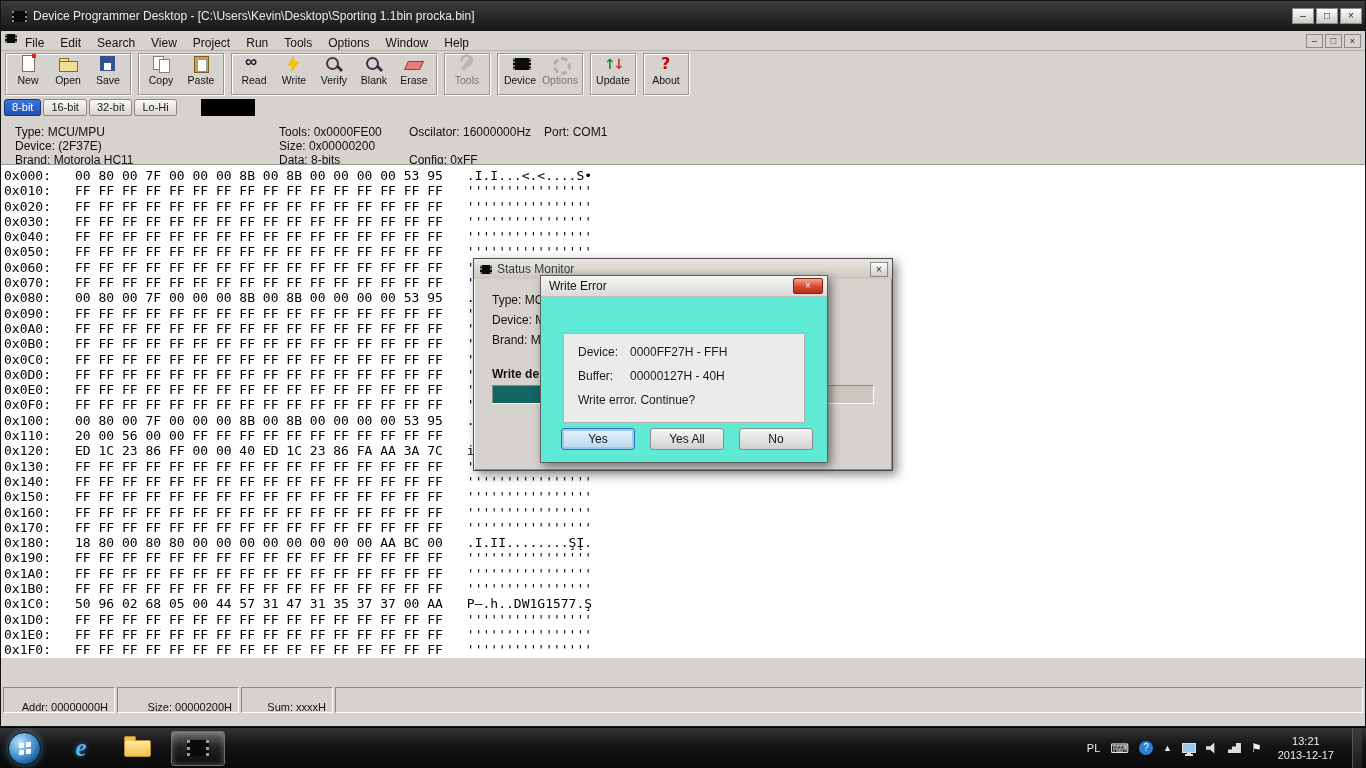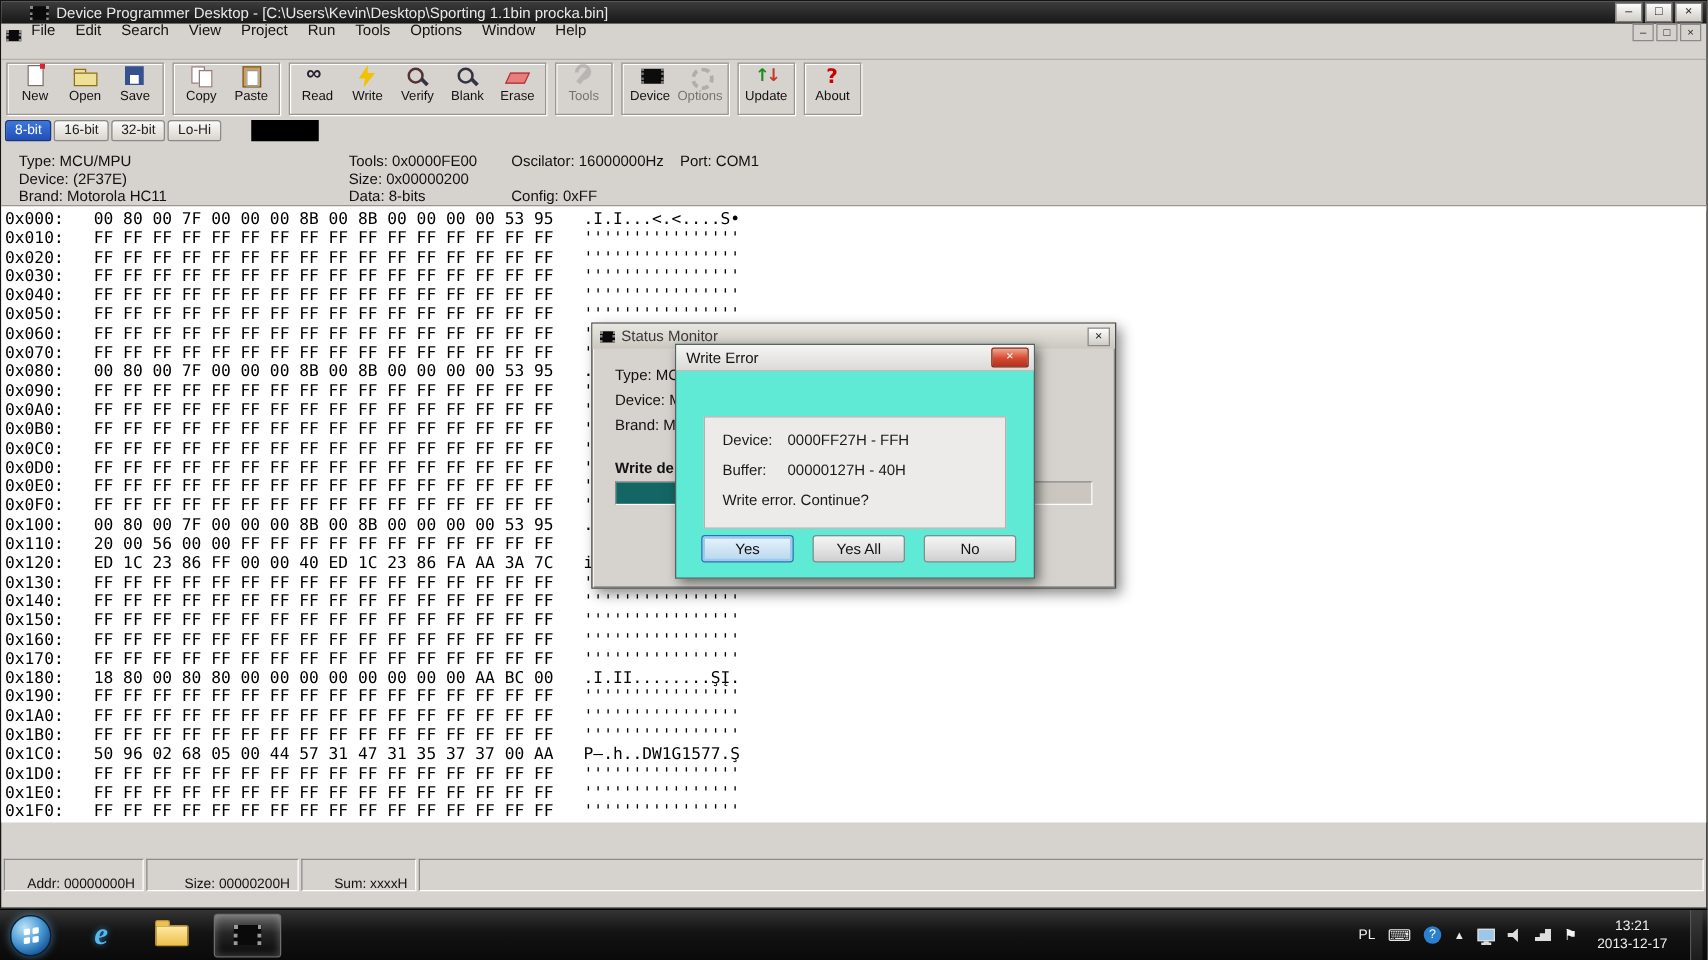--- a/index.html
+++ b/index.html
@@ -2,34 +2,34 @@
 <html><head>
 <meta charset="utf-8">
 <style>
   html,body{margin:0;padding:0;width:1366px;height:768px;overflow:hidden;background:#6b6b6b;
     font-family:"Liberation Sans",sans-serif;}
   *{box-sizing:border-box;}
 
   
   .app{position:absolute;left:0;top:0;width:1366px;height:727px;background:#d6d3ce;border:1px solid #141414;}
 
-  .titlebar{height:18px;background:linear-gradient(180deg,#3d3d3d,#161616);display:flex;align-items:center;
-    padding:0 3px 0 23px;color:#e9e9e9;font-size:12px;}
+  .titlebar{height:30px;background:linear-gradient(180deg,#3d3d3d,#161616);display:flex;align-items:center;
+    padding:0 3px 0 11px;color:#e9e9e9;font-size:12px;}
   .title-text{flex:1;margin-left:6px;white-space:nowrap;overflow:hidden;}
   .tb-btns{display:flex;gap:2px;}
   .tb-btn{width:22px;height:16px;background:linear-gradient(#fdfdfd,#cfccc5);border:1px solid #8a8a8a;
     color:#222;font-size:10px;line-height:14px;text-align:center;}
 
   .chip{display:inline-block;background:#0a0a0a;border-left:2px dotted #8a8a8a;border-right:2px dotted #8a8a8a;}
   .chip.s16{width:15px;height:11px;}
   .chip.s12{width:12px;height:9px;}
   .chip.s20{width:22px;height:16px;border-left:3px dotted #9a9a9a;border-right:3px dotted #9a9a9a;}
 
-  .menubar{height:20px;background:#d6d3ce;border-bottom:1px solid #b5b1a9;display:flex;align-items:flex-end;
-    padding:14px 4px;font-size:12px;color:#111;}
+  .menubar{height:20px;background:#d6d3ce;border-bottom:1px solid #b5b1a9;display:flex;align-items:flex-start;
+    padding:3px 4px;font-size:12px;color:#111;}
   .menu-items{display:flex;}
   .menu-item{padding:2px 8px;}
   .mdi-btns{margin-left:auto;display:flex;gap:2px;}
   .mdi-btn{width:17px;height:14px;background:#d6d3ce;border:1px solid #8a8a8a;color:#222;font-size:9px;
     line-height:12px;text-align:center;}
 
   
   .toolbar{height:46px;display:flex;align-items:center;gap:7px;padding:2px 4px;background:#d6d3ce;}
   .tgroup{display:flex;padding:1px 2px;border:1px solid #9c978e;box-shadow:1px 1px 0 #ffffff, inset 1px 1px 0 #ffffff;}
   .tbtn{width:40px;height:38px;display:flex;flex-direction:column;align-items:center;gap:1px;}

